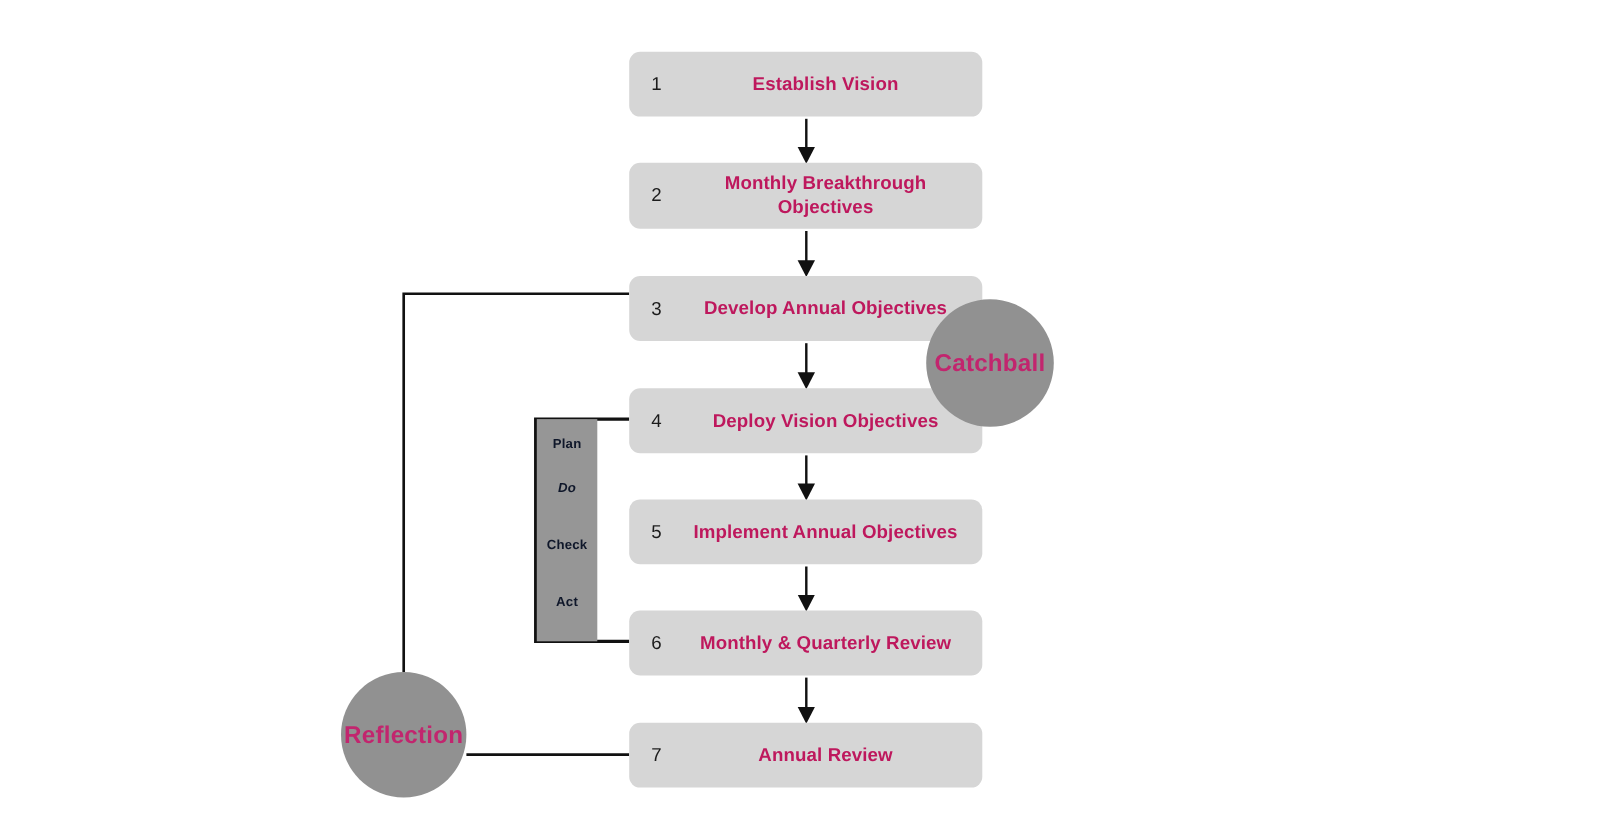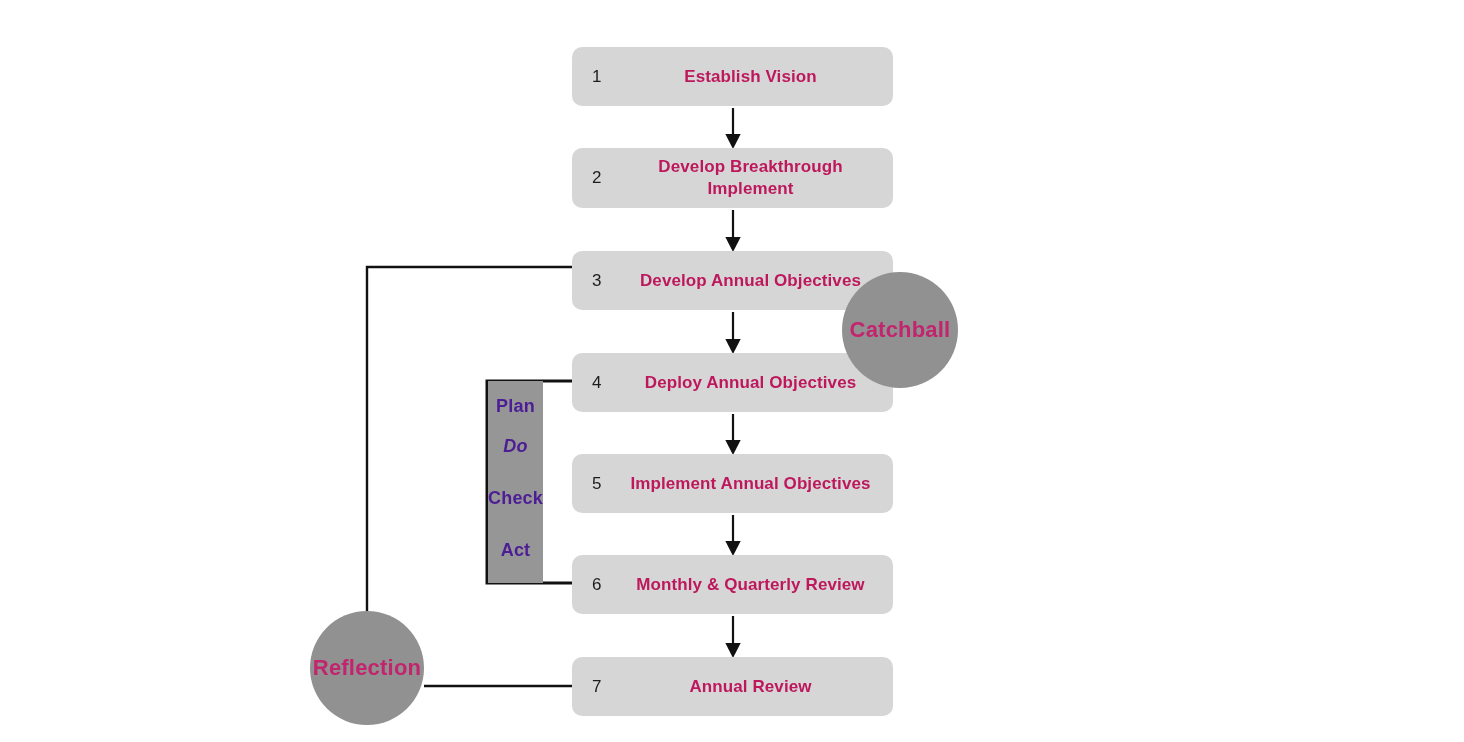--- a/index.html
+++ b/index.html
@@ -72,22 +72,22 @@
   .pdca-bar {
     position: absolute;
     background: #969696;
     z-index: 4;
   }
   .pdca-item {
     position: absolute;
     left: 0;
     right: 0;
     text-align: center;
-    font-size: 18px;
-    color: #4c1d95;
+    font-size: 12px;
+    color: #0f172a;
     font-weight: 600;
     letter-spacing: 0.2px;
   }
 </style>
 </head>
 <body>
 
 <div id="canvas">
 
   <svg id="svg-layer" viewBox="0 0 1464 742" xmlns="http://www.w3.org/2000/svg">
@@ -128,31 +128,31 @@
     <span class="circle-label">Reflection</span>
   </div>
 
   <div class="step-box" style="left:572px; top:47px; width:321px; height:59px;">
     <span class="step-num">1</span>
     <span class="step-label">Establish Vision</span>
   </div>
 
   <div class="step-box" style="left:572px; top:148px; width:321px; height:60px;">
     <span class="step-num">2</span>
-    <span class="step-label">Develop Breakthrough Implement</span>
+    <span class="step-label">Monthly Breakthrough Objectives</span>
   </div>
 
   <div class="step-box" style="left:572px; top:251px; width:321px; height:59px;">
     <span class="step-num">3</span>
     <span class="step-label">Develop Annual Objectives</span>
   </div>
 
   <div class="step-box" style="left:572px; top:353px; width:321px; height:59px;">
     <span class="step-num">4</span>
-    <span class="step-label">Deploy Annual Objectives</span>
+    <span class="step-label">Deploy Vision Objectives</span>
   </div>
 
   <div class="step-box" style="left:572px; top:454px; width:321px; height:59px;">
     <span class="step-num">5</span>
     <span class="step-label">Implement Annual Objectives</span>
   </div>
 
   <div class="step-box" style="left:572px; top:555px; width:321px; height:59px;">
     <span class="step-num">6</span>
     <span class="step-label">Monthly &amp; Quarterly Review</span>

